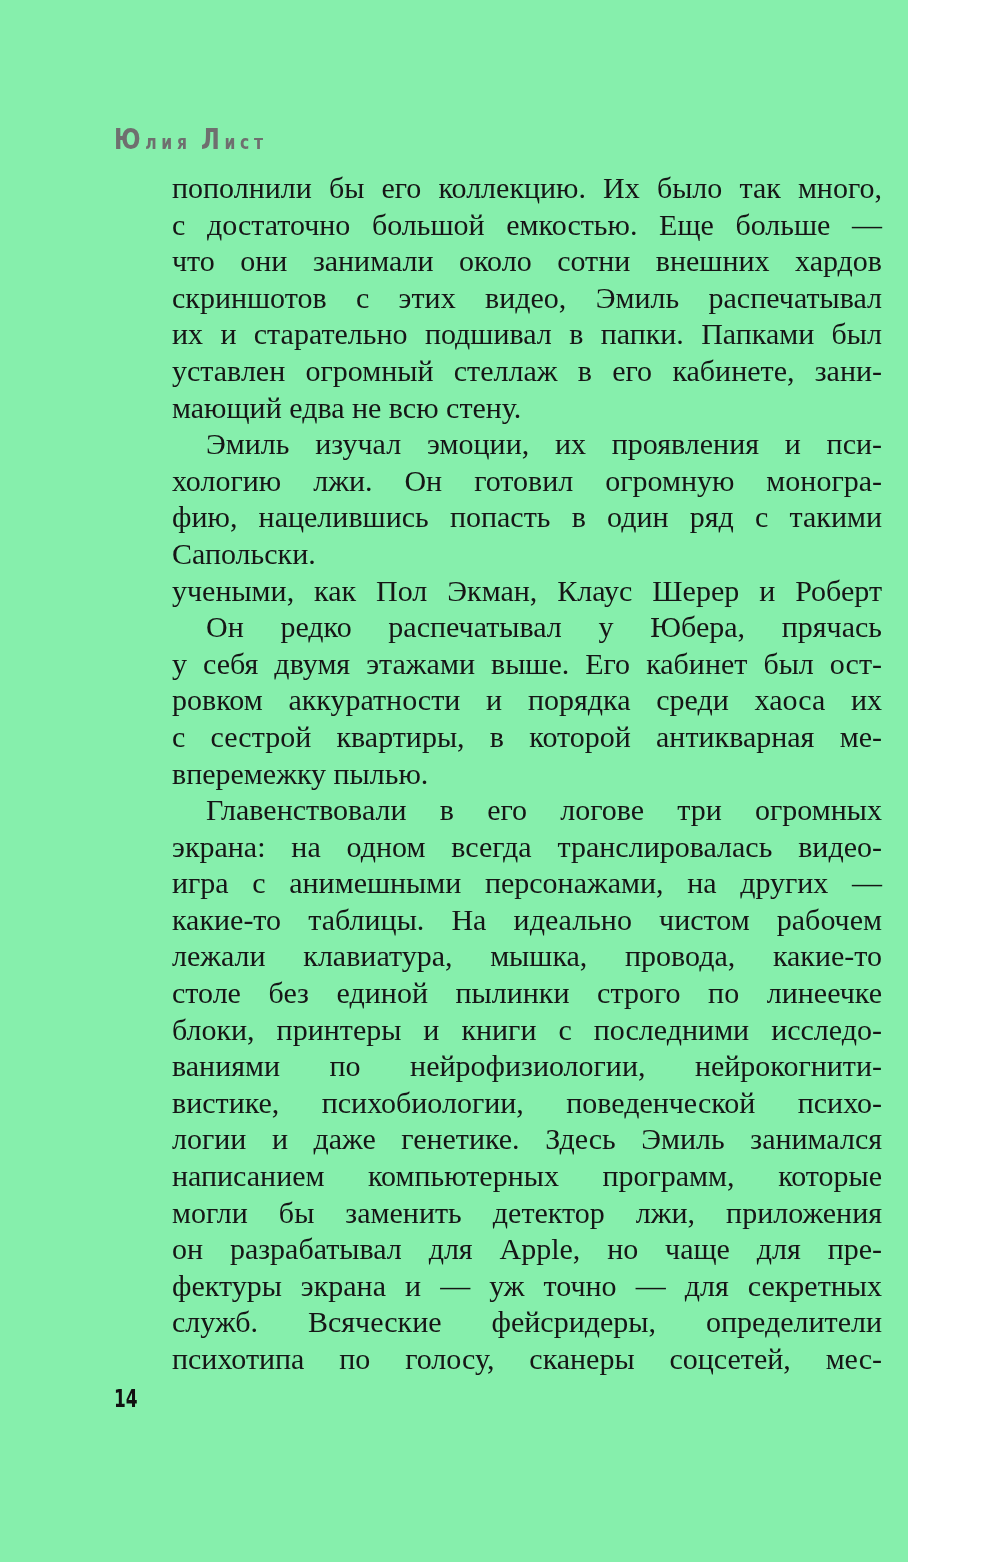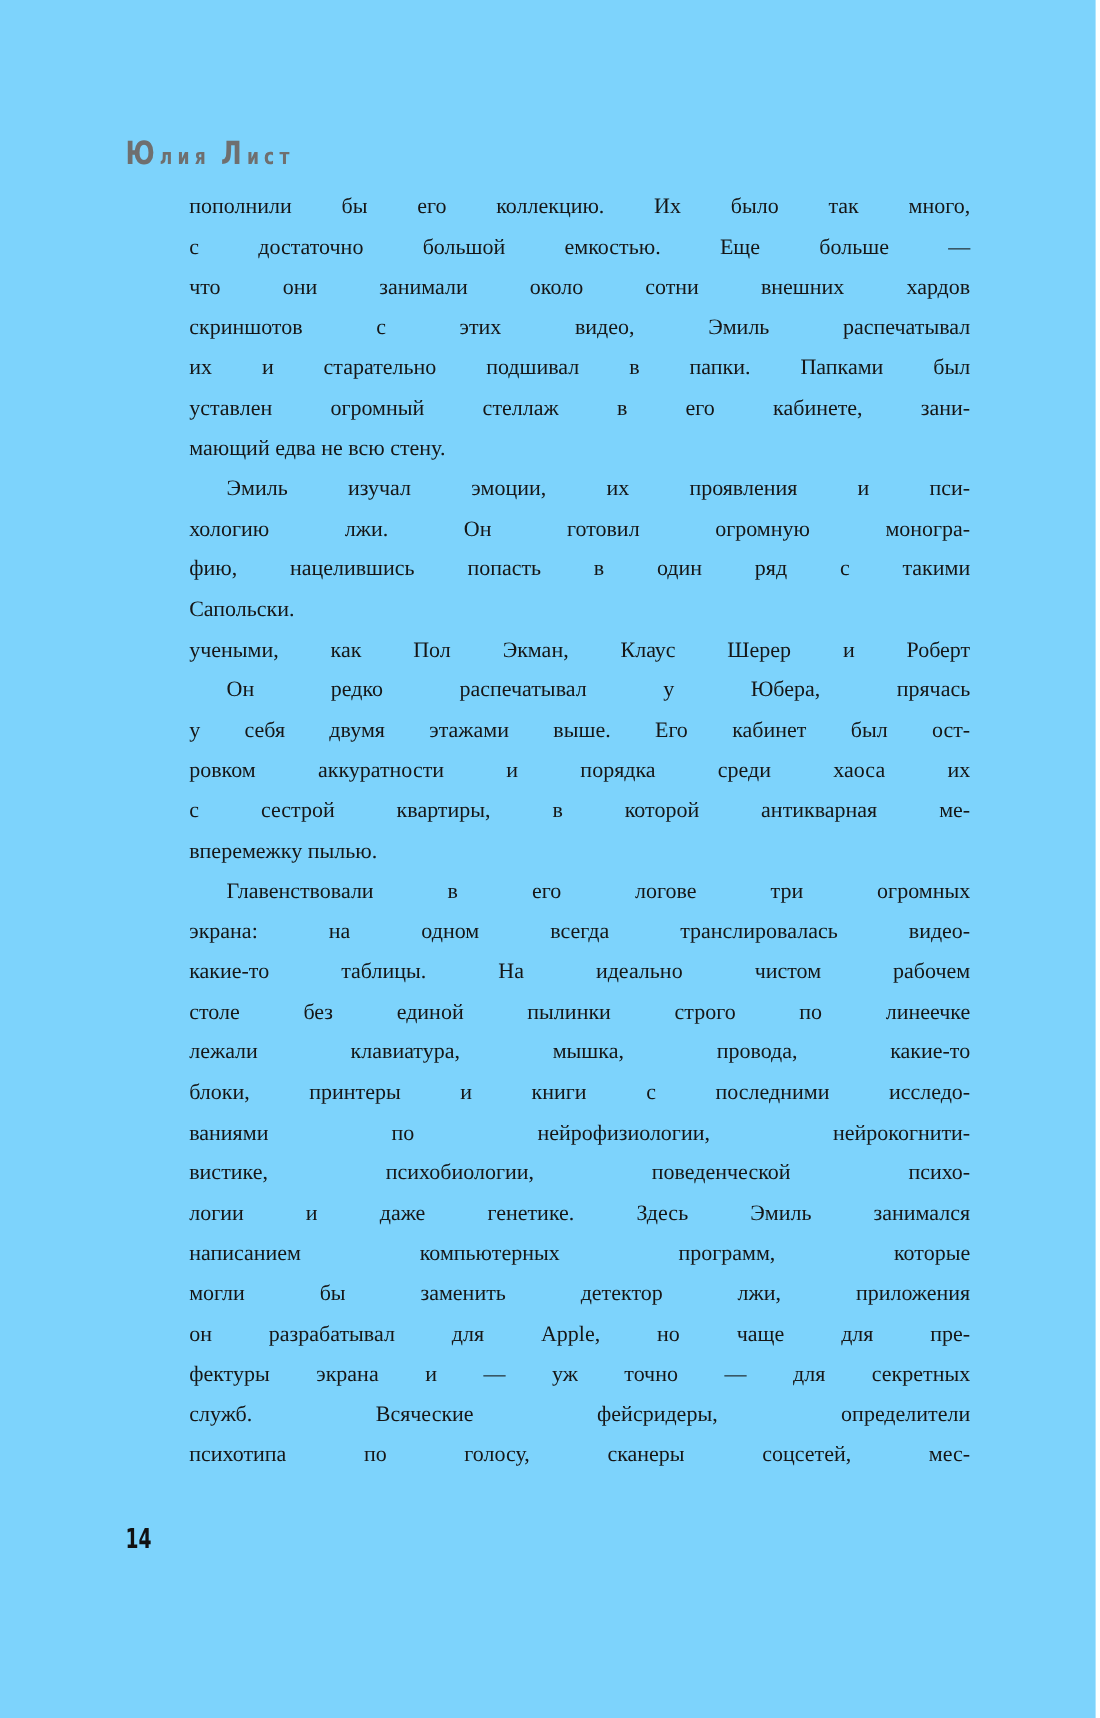--- a/index.html
+++ b/index.html
@@ -2,23 +2,23 @@
 <html><head>
 <meta charset="utf-8">
 <style>
   html, body {
     margin: 0;
     padding: 0;
     background: #ffffff;
   }
   .page {
     position: relative;
-    width: 996px;
+    width: 908px;
     height: 1562px;
-    background: #7dd3fc;
+    background: #86efac;
     overflow: hidden;
     text-decoration: underline;
   }
   .running-header {
     position: absolute;
     left: 114px;
     top: 122px;
     color: #6f6f6f;
     font-family: "DejaVu Sans", sans-serif;
     font-weight: bold;
@@ -36,21 +36,21 @@
   .running-header .word::first-letter {
     font-size: 29px;
   }
   .text-block {
     position: absolute;
     left: 172px;
     top: 170px;
     width: 710px;
     color: #161616;
     font-family: "Liberation Serif", "DejaVu Serif", serif;
-    font-size: 20px;
+    font-size: 30px;
     line-height: 36.6px;
   }
   .paragraph { margin: 0; }
   .line {
     text-align: justify;
     text-align-last: justify;
   }
   .line.indent {
     text-indent: 34px;
   }
@@ -95,23 +95,24 @@
       <div class="paragraph">
         <div class="line indent">Он редко распечатывал у Юбера, прячась</div>
         <div class="line">у себя двумя этажами выше. Его кабинет был ост-</div>
         <div class="line">ровком аккуратности и порядка среди хаоса их</div>
         <div class="line">с сестрой квартиры, в которой антикварная ме-</div>
         <div class="line final">вперемежку пылью.</div>
       </div>
       <div class="paragraph">
         <div class="line indent">Главенствовали в его логове три огромных</div>
         <div class="line">экрана: на одном всегда транслировалась видео-</div>
+        <div class="line">игра с анимешными персонажами, на других —</div>
         <div class="line">какие-то таблицы. На идеально чистом рабочем</div>
+        <div class="line">лежали клавиатура, мышка, провода, какие-то</div>
         <div class="line">столе без единой пылинки строго по линеечке</div>
-        <div class="line">лежали клавиатура, мышка, провода, какие-то</div>
         <div class="line">блоки, принтеры и книги с последними исследо-</div>
         <div class="line">ваниями по нейрофизиологии, нейрокогнити-</div>
         <div class="line">вистике, психобиологии, поведенческой психо-</div>
         <div class="line">логии и даже генетике. Здесь Эмиль занимался</div>
         <div class="line">написанием компьютерных программ, которые</div>
         <div class="line">могли бы заменить детектор лжи, приложения</div>
         <div class="line">он разрабатывал для Apple, но чаще для пре-</div>
         <div class="line">фектуры экрана и — уж точно — для секретных</div>
         <div class="line">служб. Всяческие фейсридеры, определители</div>
         <div class="line">психотипа по голосу, сканеры соцсетей, мес-</div>

